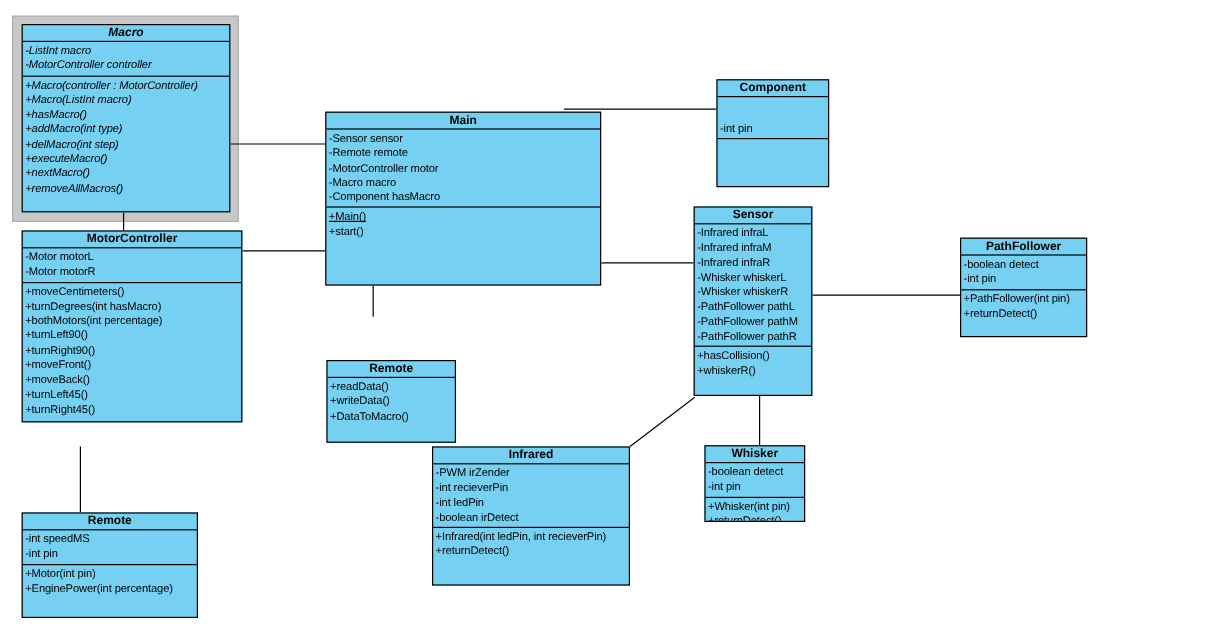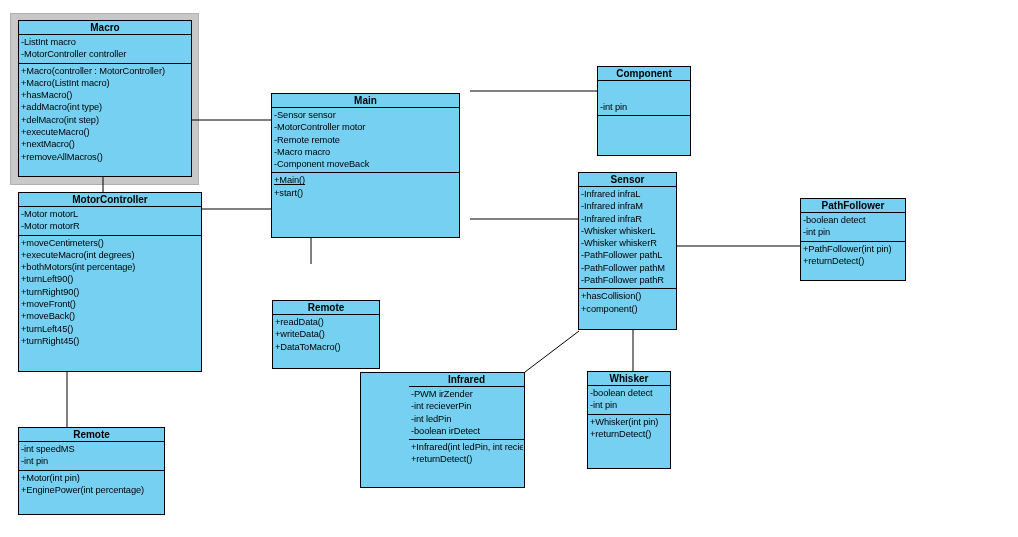--- a/index.html
+++ b/index.html
@@ -61,30 +61,30 @@
   .uml-methods { flex: 1; }
   .member-row {
     font-size: 9.3px;
     line-height: 12.3px;
     letter-spacing: -0.1px;
     white-space: nowrap;
     overflow: hidden;
   }
   .member-row.underlined { text-decoration: underline; }
   
-  .box-macro           { left: 18px;  top: 20px;  width: 174px; height: 157px; }
-  .box-motorcontroller { left: 18px;  top: 192px; width: 184px; height: 180px; }
+  .box-macro           { left: 18px;  top: 20px;  width: 174px; height: 157px; font-style: italic; }
+  .box-motorcontroller { left: 18px;  top: 192px; width: 184px; height: 160px; }
   .box-motor           { left: 18px;  top: 427px; width: 147px; height: 88px;  }
-  .box-main            { left: 271px; top: 93px;  width: 189px; height: 145px; }
+  .box-main            { left: 271px; top: 93px;  width: 230px; height: 145px; }
   .box-remote          { left: 272px; top: 264px; width: 108px; height: 69px; margin-top: 36px;  }
   .box-component       { left: 597px; top: 66px;  width: 94px;  height: 90px; gap: 19px;  }
   .box-sensor          { left: 578px; top: 172px; width: 99px;  height: 158px; justify-content: space-between; }
   .box-pathfollower    { left: 800px; top: 198px; width: 106px; height: 83px;  }
-  .box-infrared        { left: 360px; top: 372px; width: 165px; height: 116px; padding-left: 48px; }
-  .box-whisker         { left: 587px; top: 371px; width: 84px;  height: 98px;  }
+  .box-infrared        { left: 360px; top: 372px; width: 165px; height: 116px; }
+  .box-whisker         { left: 587px; top: 371px; width: 84px;  height: 64px;  }
 </style>
 </head>
 <body>
 
 <div class="canvas">
 
   <div class="selection-frame"></div>
 
   <svg class="connectors" width="1018" height="537">
     <line x1="192" y1="120" x2="271" y2="120"></line>
@@ -118,21 +118,21 @@
   </div>
 
   <div class="uml-class box-motorcontroller">
     <div class="uml-title">MotorController</div>
     <div class="compartment uml-attrs">
         <div class="member-row">-Motor motorL</div>
         <div class="member-row">-Motor motorR</div>
       </div>
     <div class="compartment uml-methods">
         <div class="member-row">+moveCentimeters()</div>
-        <div class="member-row">+executeMacro(int degrees)</div>
+        <div class="member-row">+turnDegrees(int hasMacro)</div>
         <div class="member-row">+bothMotors(int percentage)</div>
         <div class="member-row">+turnLeft90()</div>
         <div class="member-row">+turnRight90()</div>
         <div class="member-row">+moveFront()</div>
         <div class="member-row">+moveBack()</div>
         <div class="member-row">+turnLeft45()</div>
         <div class="member-row">+turnRight45()</div>
       </div>
   </div>
 
@@ -145,24 +145,24 @@
     <div class="compartment uml-methods">
         <div class="member-row">+Motor(int pin)</div>
         <div class="member-row">+EnginePower(int percentage)</div>
       </div>
   </div>
 
   <div class="uml-class box-main">
     <div class="uml-title">Main</div>
     <div class="compartment uml-attrs">
         <div class="member-row">-Sensor sensor</div>
+        <div class="member-row">-Remote remote</div>
         <div class="member-row">-MotorController motor</div>
-        <div class="member-row">-Remote remote</div>
         <div class="member-row">-Macro macro</div>
-        <div class="member-row">-Component moveBack</div>
+        <div class="member-row">-Component hasMacro</div>
       </div>
     <div class="compartment uml-methods">
         <div class="member-row underlined">+Main()</div>
         <div class="member-row">+start()</div>
       </div>
   </div>
 
   <div class="uml-class box-remote">
     <div class="uml-title">Remote</div>
 
@@ -187,21 +187,21 @@
         <div class="member-row">-Infrared infraM</div>
         <div class="member-row">-Infrared infraR</div>
         <div class="member-row">-Whisker whiskerL</div>
         <div class="member-row">-Whisker whiskerR</div>
         <div class="member-row">-PathFollower pathL</div>
         <div class="member-row">-PathFollower pathM</div>
         <div class="member-row">-PathFollower pathR</div>
       </div>
     <div class="compartment uml-methods">
         <div class="member-row">+hasCollision()</div>
-        <div class="member-row">+component()</div>
+        <div class="member-row">+whiskerR()</div>
       </div>
   </div>
 
   <div class="uml-class box-pathfollower">
     <div class="uml-title">PathFollower</div>
     <div class="compartment uml-attrs">
         <div class="member-row">-boolean detect</div>
         <div class="member-row">-int pin</div>
       </div>
     <div class="compartment uml-methods">

